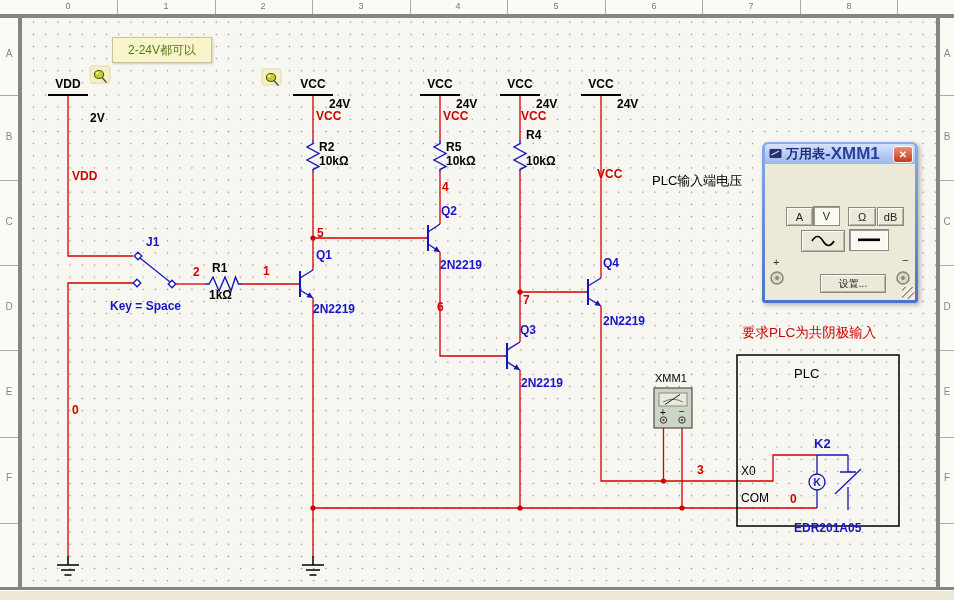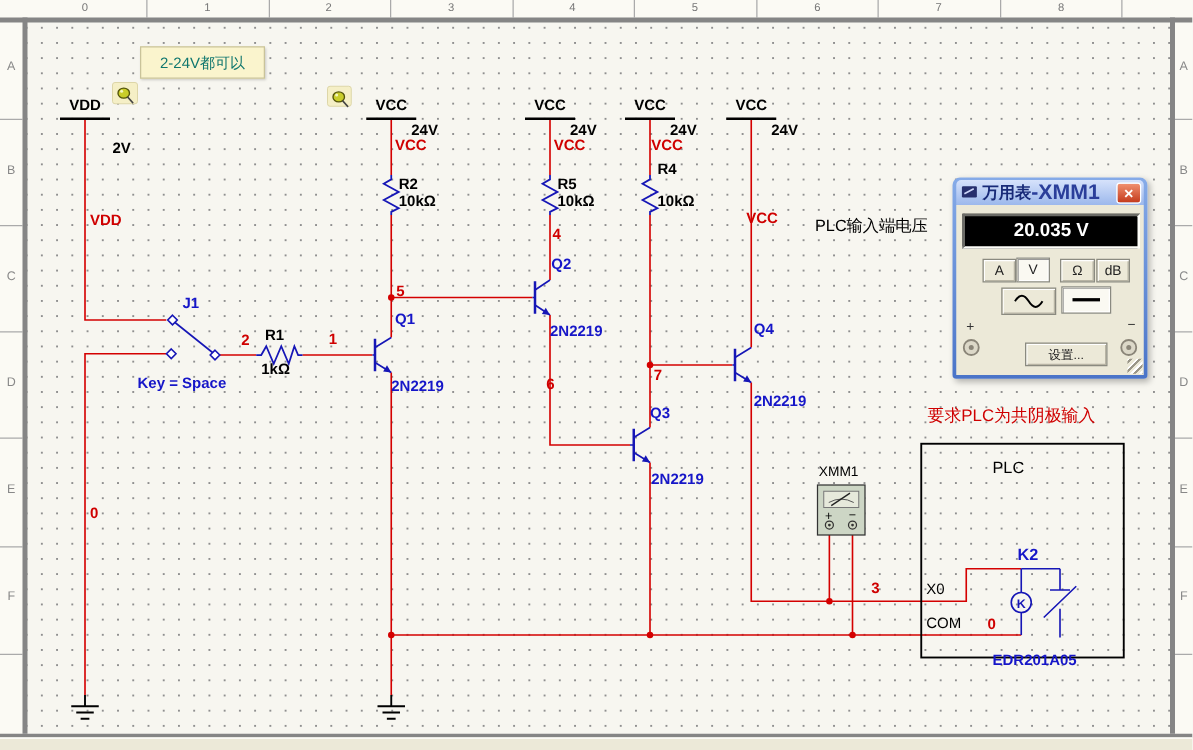--- a/index.html
+++ b/index.html
@@ -17,21 +17,21 @@
   .rlet{position:absolute;font-size:10px;color:#888;width:18px;text-align:center;}
   .rlet.right{width:14px;}
   .rdiv{position:absolute;background:#aaa;}
   .schematic{position:absolute;left:0;top:0;z-index:4;}
   .lbl{position:absolute;z-index:5;font-size:12px;font-weight:700;color:#000;white-space:nowrap;line-height:1.1;}
   .lbl.blue{color:#1616c8;}
   .lbl.red{color:#cf0000;}
   .lbl.thin{font-weight:400;}
   .lbl.ctr{transform:translateX(-50%);}
   .note{position:absolute;z-index:5;background:#faf4cd;border:1px solid #c9c39a;
-    box-shadow:1px 1px 2px rgba(0,0,0,0.18);color:#0f766e;display:flex;align-items:center;justify-content:center;}
+    box-shadow:1px 1px 2px rgba(0,0,0,0.18);color:#4d7c0f;display:flex;align-items:center;justify-content:center;}
   .bottom-strip{position:absolute;left:0;top:590px;width:954px;height:10px;background:#ece9d8;border-top:1px solid #fff;z-index:3;}
   
   .mm{position:absolute;left:762px;top:142px;width:156px;height:161px;z-index:10;
     background:linear-gradient(#86abe8,#4a74c8);border-radius:6px 6px 3px 3px;
     padding:0;box-shadow:2px 2px 5px rgba(0,0,0,0.28);}
   .mm-title{position:absolute;left:3px;top:2px;right:3px;height:20px;border-radius:4px 4px 0 0;
     background:linear-gradient(#d6e2fb,#9cb8ec);display:flex;align-items:center;padding:0 4px;}
   .mm-title .t1{font-size:13px;font-weight:700;color:#182a78;margin-left:4px;}
   .mm-title .t2{font-size:17px;font-weight:700;color:#2a3e9a;}
   .mm-close{position:absolute;right:2px;top:2px;width:18px;height:15px;border:1px solid #fff;border-radius:3px;
@@ -294,23 +294,20 @@
     <div class="mm-title">
       <svg width="13" height="12" viewBox="0 0 13 12">
         <rect x="0.5" y="1" width="12" height="9" rx="1" fill="#27306e"></rect>
         <path d="M2.5,7 L10,3" stroke="#cfd8fa" stroke-width="1.2"></path>
       </svg>
       <span class="t1">万用表</span>
       <span class="t2">-XMM1</span>
       <div class="mm-close">✕</div>
     </div>
     <div class="mm-body">
-      <div class="mm-display">
-        <span>20.035 V</span>
-      </div>
       <div class="mm-btn" style="left:21px;top:43px;width:25px;height:17px">A</div>
       <div class="mm-btn sel" style="left:48px;top:42px;width:25px;height:18px">V</div>
       <div class="mm-btn" style="left:83px;top:43px;width:26px;height:17px">Ω</div>
       <div class="mm-btn" style="left:112px;top:43px;width:25px;height:17px">dB</div>
       <div class="mm-btn" style="left:36px;top:66px;width:42px;height:20px">
         <svg width="26" height="12" viewBox="0 0 26 12">
           <path d="M2,6 Q7.5,-3 13,6 Q18.5,15 24,6" stroke="#000" stroke-width="1.6" fill="none"></path>
         </svg>
       </div>
       <div class="mm-btn sel" style="left:84px;top:65px;width:38px;height:20px">

